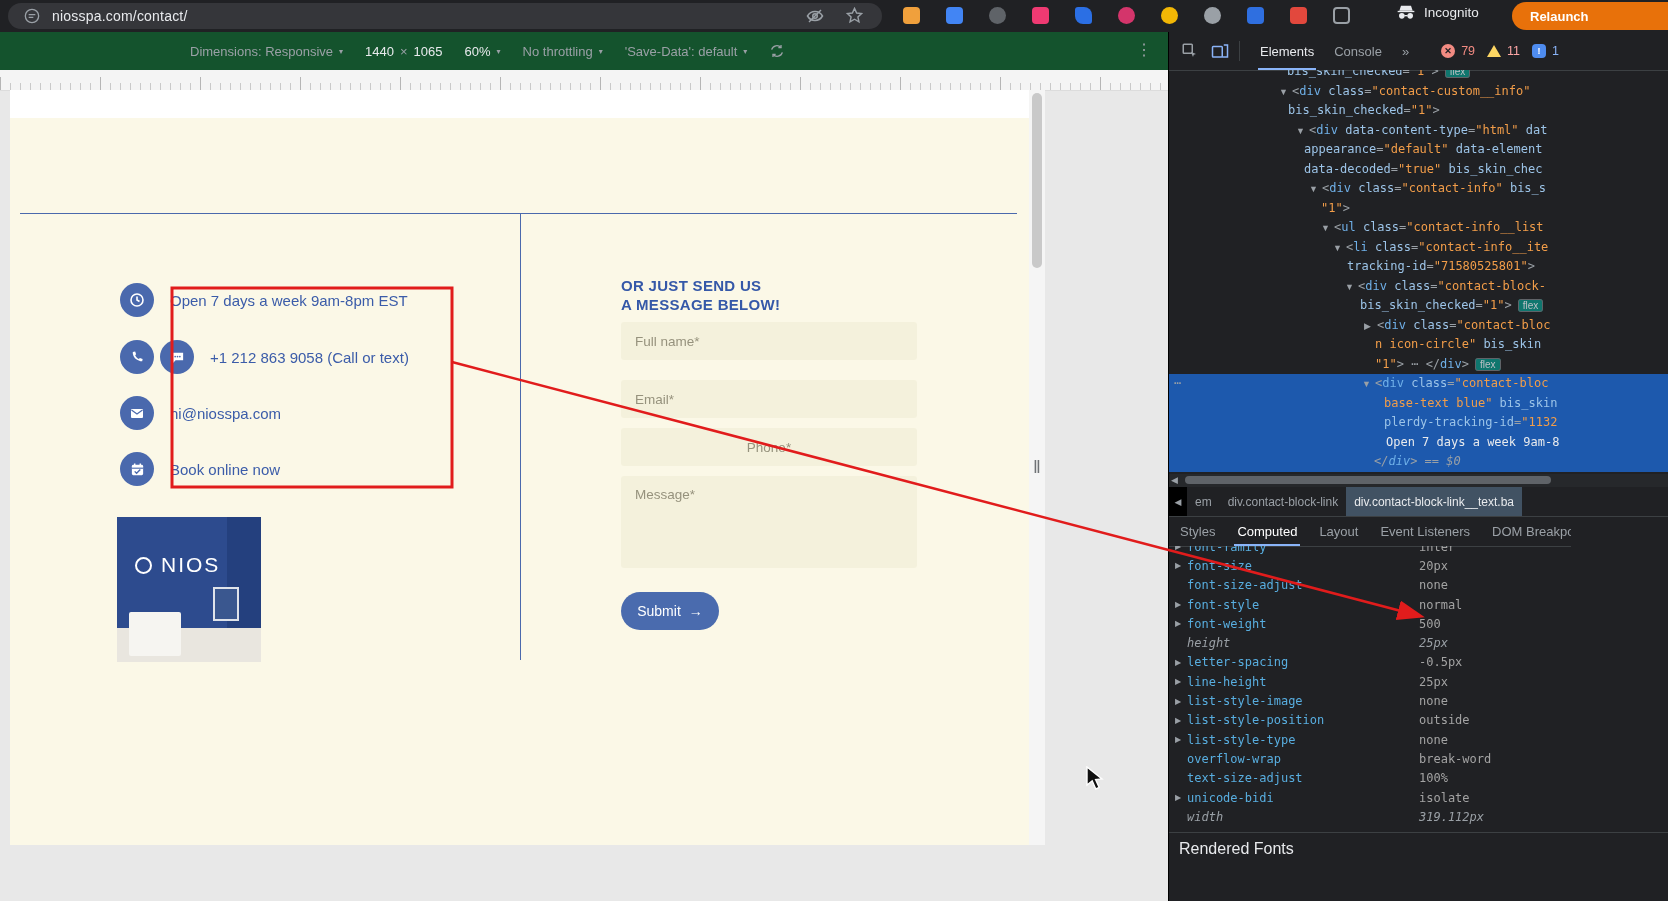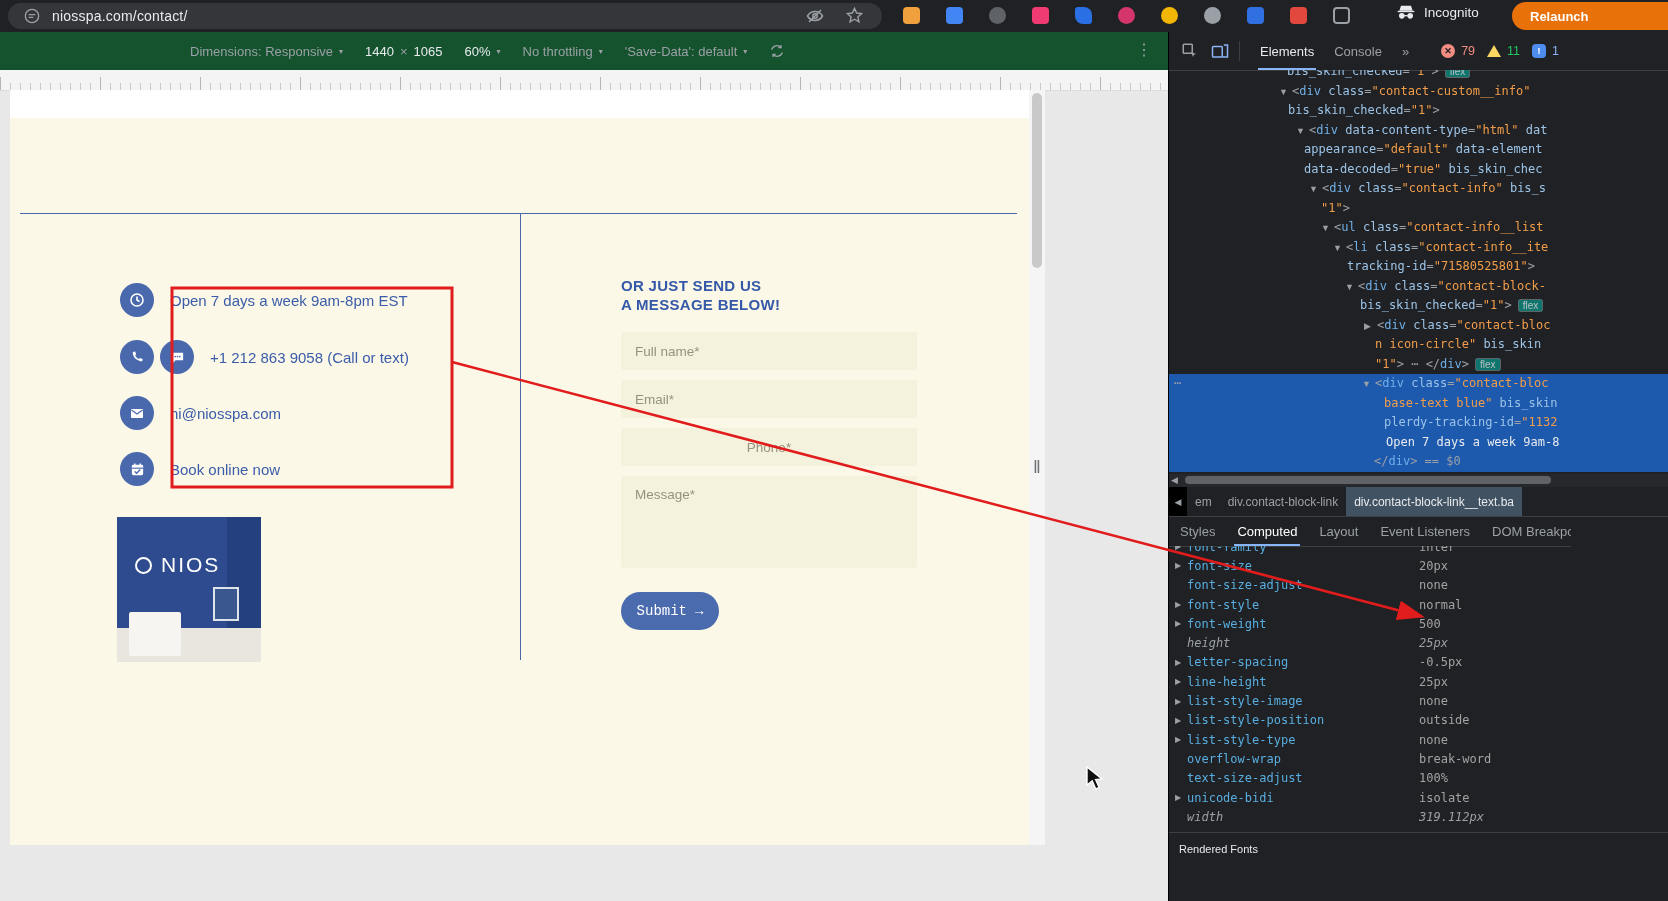--- a/index.html
+++ b/index.html
@@ -51,42 +51,42 @@
   .store .logo{position:absolute;left:18px;top:36px;color:#fff;font-size:21px;letter-spacing:2px;display:flex;align-items:center;gap:9px;}
   .store .ring{width:13px;height:13px;border:2px solid #fff;border-radius:50%;display:inline-block;}
   .store .wallshade{position:absolute;right:0;top:0;width:34px;height:100%;background:#24407e;}
   .store .desk{position:absolute;left:0;bottom:0;width:100%;height:34px;background:#e9e6df;}
   .store .cab{position:absolute;left:12px;bottom:6px;width:52px;height:44px;background:#f6f5f1;border-radius:2px;}
   .store .frame{position:absolute;left:96px;top:70px;width:22px;height:30px;background:#3a578f;border:2px solid #dfe3ea;}
   .formhead{position:absolute;left:611px;top:186px;color:#3558a8;font-size:15px;font-weight:bold;line-height:19px;letter-spacing:.3px;}
   .ffield{position:absolute;left:611px;width:296px;height:38px;box-sizing:border-box;background:#f4f1dc;border:0;border-radius:3px;
           padding:0 14px;font-size:13.5px;color:#6b6752;font-family:"Liberation Sans",sans-serif;outline:none;}
   .ffield::placeholder{color:#96927d;opacity:1;}
-  .f0{top:242px;} .f1{top:290px;} .f2{top:338px;text-align:center;}
+  .f0{top:232px;} .f1{top:290px;} .f2{top:338px;text-align:center;}
   .f3{top:386px;height:92px;padding-top:11px;resize:none;}
   .submitbtn{position:absolute;left:611px;top:502px;width:98px;height:38px;border:0;border-radius:19px;background:#4a6bae;
-             color:#fff;font-size:14px;display:flex;align-items:center;justify-content:center;gap:8px;cursor:pointer;font-family:Liberation Mono, monospace;}
+             color:#fff;font-size:14px;display:flex;align-items:center;justify-content:center;gap:8px;cursor:pointer;}
   .bighead{position:absolute;left:103px;top:680px;font-size:72px;font-weight:500;color:#4e6dae;letter-spacing:-2px;white-space:nowrap;}
   #pgscroll{position:absolute;left:1029px;top:20px;width:16px;height:755px;background:#f5f5f5;}
   #pgscroll .thumb{position:absolute;left:3px;top:3px;width:10px;height:175px;border-radius:5px;background:#c9c9c9;}
   .gripv{position:absolute;left:1030px;top:382px;width:14px;height:30px;color:#6f7276;font-size:19px;line-height:30px;text-align:center;}
 
   
   #devtools{position:absolute;left:1168px;top:32px;width:500px;height:869px;background:#202124;border-left:1px solid #000;color:#e8eaed;}
   .dt-toolbar{height:38px;border-bottom:1px solid #3c4043;display:flex;align-items:center;}
   .dt-toolbar .ico{margin-left:12px;display:flex;align-items:center;}
   .vsep{width:1px;height:20px;background:#3c4043;margin:0 10px;}
   .dt-tab{padding:0 10px;height:38px;display:flex;align-items:center;color:#9aa0a6;font-size:13px;position:relative;white-space:nowrap;}
   .dt-tab.sel{color:#e8eaed;}
   .dt-tab.sel:after{content:"";position:absolute;left:8px;right:8px;bottom:0;height:2px;background:#8ab4f8;}
   .badges{display:flex;align-items:center;gap:6px;margin-left:22px;font-size:12.5px;}
   .errico{width:14px;height:14px;border-radius:50%;background:#f28b82;color:#202124;font-size:9px;display:flex;align-items:center;justify-content:center;font-weight:bold;}
   .errnum{color:#f28b82;margin-right:6px;}
   .warnico{width:0;height:0;border-left:7px solid transparent;border-right:7px solid transparent;border-bottom:12px solid #fdd663;}
-  .warnnum{color:#22c55e;margin-right:6px;}
+  .warnnum{color:#fca5a5;margin-right:6px;}
   .issico{width:14px;height:14px;border-radius:4px;background:#4e8cf0;color:#fff;font-size:9px;display:flex;align-items:center;justify-content:center;font-weight:bold;}
   .issnum{color:#8ab4f8;}
 
   #tree{position:absolute;top:38px;left:0;right:0;height:404px;overflow:hidden;
         font-family:"DejaVu Sans Mono",monospace;font-size:12px;line-height:19.5px;}
   .trow{height:19.5px;white-space:nowrap;position:relative;}
   .trow.tcut{margin-top:-8px;}
   .trow.tsel{background:#1d59ad;}
   .tarrow{display:inline-block;width:13px;color:#9aa0a6;font-size:9px;font-family:"Liberation Sans",sans-serif;}
   .gdots{position:absolute;left:5px;color:#9aa0a6;}
@@ -111,21 +111,21 @@
 
   #computed{position:absolute;top:514px;left:0;right:0;height:286px;overflow:hidden;
             font-family:"DejaVu Sans Mono",monospace;font-size:12px;}
   .crow{position:relative;height:19.3px;display:flex;align-items:center;padding-left:6px;}
   .crow.ccut{margin-top:-9px;}
   .carr{width:12px;color:#9aa0a6;font-size:8px;font-family:"Liberation Sans",sans-serif;flex:0 0 auto;}
   .cname{color:#58aee0;white-space:nowrap;}
   .cval{position:absolute;left:250px;color:#a3a3a3;white-space:nowrap;}
   .crow.cit .cname,.crow.cit .cval{font-style:italic;color:#9aa0a6;}
   #fontsbar{position:absolute;top:800px;left:0;right:0;height:32px;border-top:1px solid #3c4043;
-            display:flex;align-items:center;padding-left:10px;font-size:11px;color:#e8eaed;}
+            display:flex;align-items:center;padding-left:10px;font-size:16px;color:#e8eaed;}
 
   
   #redoverlay{position:absolute;left:0;top:0;width:1668px;height:901px;z-index:40;pointer-events:none;}
   #cursor{position:absolute;left:1086px;top:766px;z-index:50;pointer-events:none;}
 </style>
 </head>
 <body>
 
 <div id="canvas">
 
@@ -344,21 +344,21 @@
         <div class="trow" style="padding-left: 178px;"><span class="sa">tracking-id</span><span class="sp">=</span><span class="sv">"71580525801"</span><span class="sp">&gt;</span></div>
         <div class="trow" style="padding-left: 176px;"><span class="tarrow">▼</span><span class="sp">&lt;</span><span class="st">div</span><span class="sx"> </span><span class="sa">class</span><span class="sp">=</span><span class="sv">"contact-block-</span></div>
         <div class="trow" style="padding-left: 191px;"><span class="sa">bis_skin_checked</span><span class="sp">=</span><span class="sv">"1"</span><span class="sp">&gt;</span><span class="tbadge">flex</span></div>
         <div class="trow" style="padding-left: 195px;"><span class="tarrow">▶</span><span class="sp">&lt;</span><span class="st">div</span><span class="sx"> </span><span class="sa">class</span><span class="sp">=</span><span class="sv">"contact-bloc</span></div>
         <div class="trow" style="padding-left: 206px;"><span class="sv">n icon-circle"</span><span class="sx"> </span><span class="sa">bis_skin</span></div>
         <div class="trow" style="padding-left: 206px;"><span class="sv">"1"</span><span class="sp">&gt;</span><span class="sx"> </span><span class="sd">⋯</span><span class="sx"> </span><span class="sp">&lt;/</span><span class="st">div</span><span class="sp">&gt;</span><span class="tbadge">flex</span></div>
         <div class="trow tsel" style="padding-left: 193px;"><span class="gdots">⋯</span><span class="tarrow">▼</span><span class="sp">&lt;</span><span class="st">div</span><span class="sx"> </span><span class="sa">class</span><span class="sp">=</span><span class="sv">"contact-bloc</span></div>
         <div class="trow tsel" style="padding-left: 215px;"><span class="sv">base-text blue"</span><span class="sx"> </span><span class="sa">bis_skin</span></div>
         <div class="trow tsel" style="padding-left: 215px;"><span class="sa">plerdy-tracking-id</span><span class="sp">=</span><span class="sv">"1132</span></div>
         <div class="trow tsel" style="padding-left: 217px;"><span class="sx">Open 7 days a week 9am-8</span></div>
-        <div class="trow tsel" style="padding-left: 205px;"><span class="sp">&lt;/</span><span class="st">div</span><span class="sp">&gt;</span><span class="sx"> </span><span class="sd">== $0</span></div>
+        <div class="trow tsel" style="padding-left: 205px; font-style: italic;"><span class="sp">&lt;/</span><span class="st">div</span><span class="sp">&gt;</span><span class="sx"> </span><span class="sd">== $0</span></div>
       </div>
 
     <div id="hscroll">
       <span class="larr">◀</span>
       <span class="hthumb"></span>
     </div>
 
     <div id="crumbs">
       <span class="crumbback">◀</span>
     <span class="crumb">em</span>

